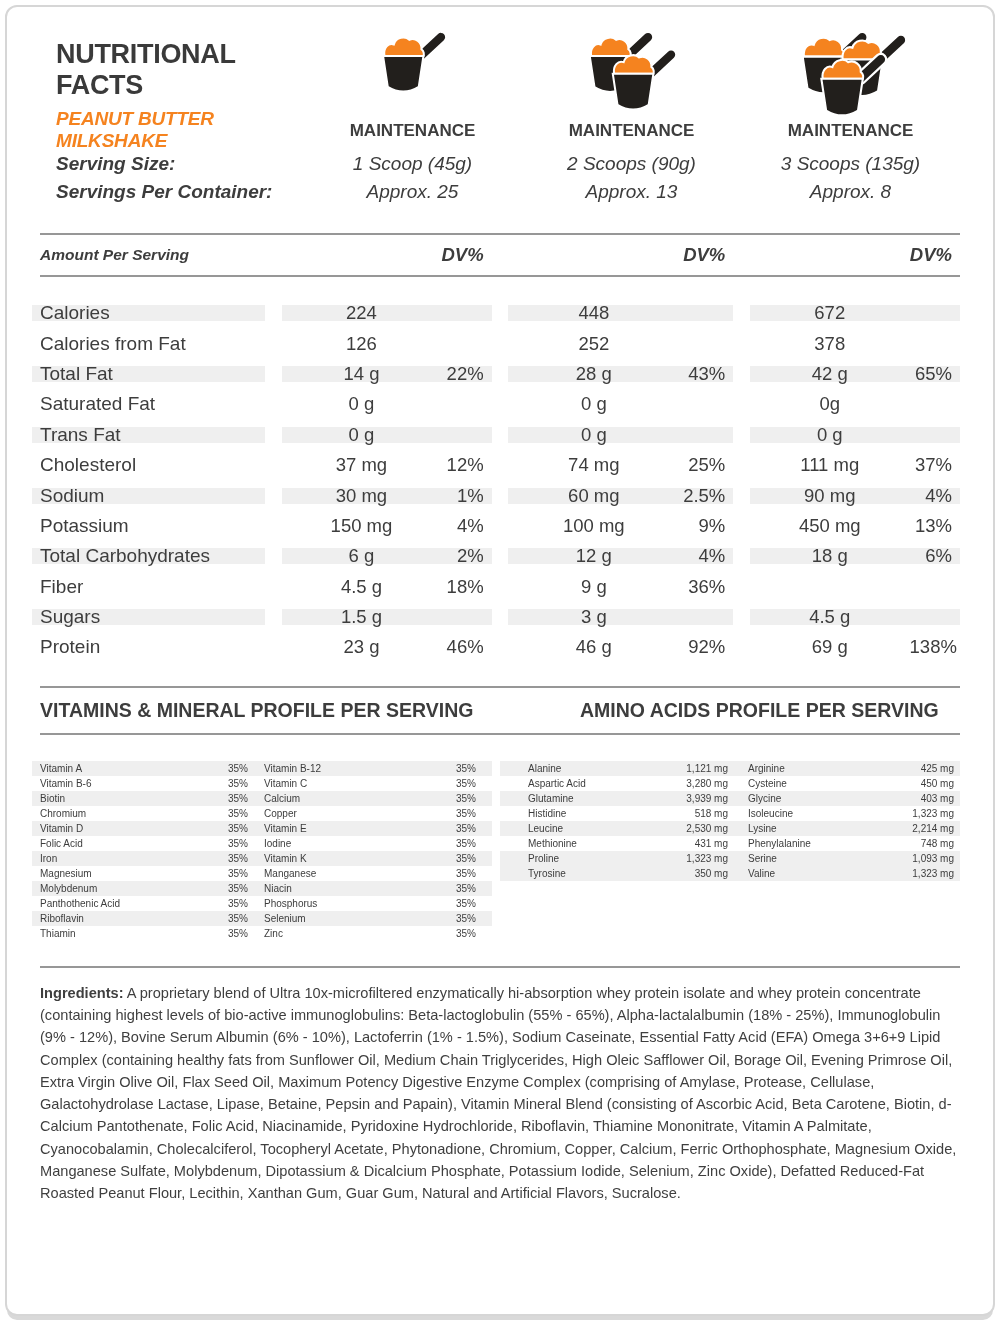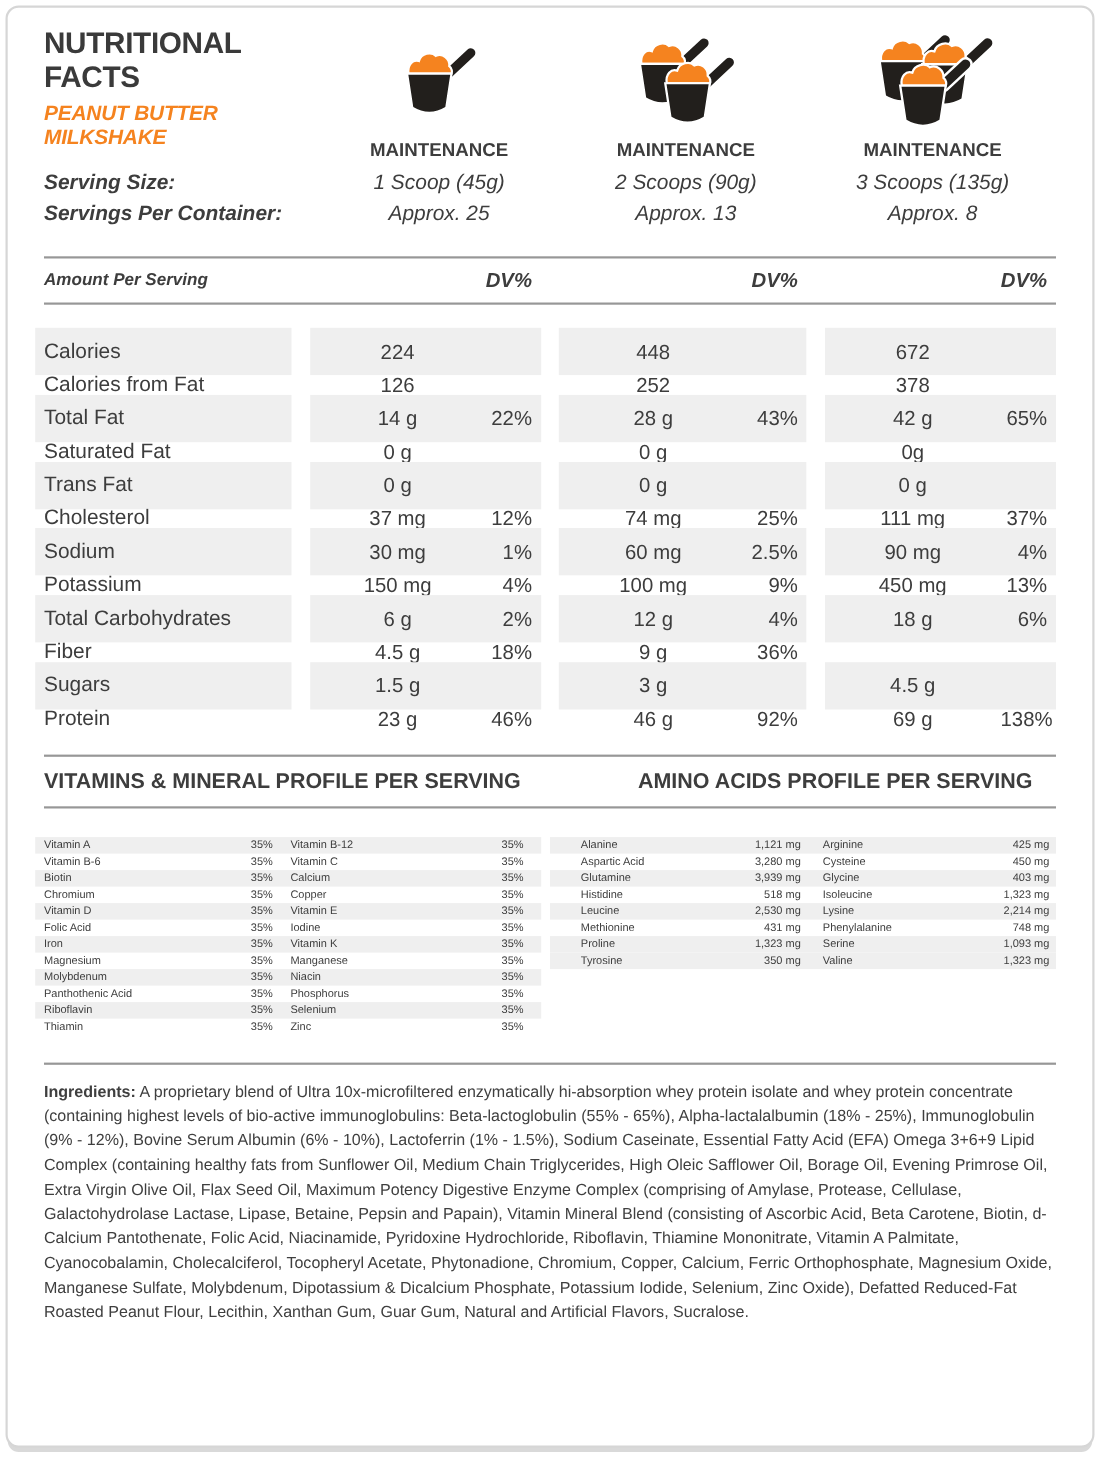--- a/index.html
+++ b/index.html
@@ -1,21 +1,21 @@
 <!DOCTYPE html>
 <html><head>
 <meta charset="utf-8">
 <style>
   html,body{margin:0;padding:0;background:#ffffff;}
   body{width:1000px;height:1326px;position:relative;font-family:"Liberation Sans",sans-serif;color:#3d3d3d;}
   .sheet{position:absolute;left:5px;top:5px;right:5px;bottom:10px;border:2px solid #d6d6d6;border-radius:12px;
          background:#fff;box-sizing:border-box;padding:22px 33px 0 33px;overflow:hidden;
          box-shadow:0 6px 0 -2px #d9d9d9;}
   
-  .h-row{display:flex;align-items:center;}
+  .h-row{display:flex;align-items:flex-start;margin-left:16px;}
   .brand,.h-spacer,.h-label{width:247px;flex:none;}
   .icon-cell,.maint,.h-val{flex:1;display:flex;align-items:flex-end;justify-content:center;}
   .h-icons{height:92px;}
   .brand{padding-top:10px;}
   .page-title{font-size:27px;font-weight:bold;letter-spacing:-0.3px;color:#3a3a3a;margin:0;}
   .product-name{font-size:19px;font-weight:bold;font-style:italic;color:#f5831f;margin:7px 0 0 0;letter-spacing:-0.2px;}
   .maint{font-size:17px;font-weight:bold;align-items:center;justify-content:center;letter-spacing:0;}
   .row-maint{height:32px;}
   .row-srv{height:28px;}
   .h-label{font-size:19px;font-weight:bold;font-style:italic;display:flex;align-items:center;}
@@ -25,21 +25,21 @@
   .rule{height:2px;background:#979797;border:none;margin:0;}
   .rule-top{margin-top:24px;}
   
   .aps{height:40px;align-items:center;display:grid;grid-template-columns:225px 210px 225px 210px;justify-content:space-between;}
   .aps-label{font-size:15.5px;font-weight:bold;font-style:italic;}
   .aps .vbox{height:100%;}
   .aps .dv{font-size:15px;font-weight:bold;font-style:italic;}
   
   .n-rows{margin-top:21px;}
   .n-row{display:grid;grid-template-columns:225px 210px 225px 210px;justify-content:space-between;height:30.4px;align-items:center;}
-  .cell{height:43px;display:flex;align-items:center;box-sizing:border-box;}
+  .cell{height:16px;display:flex;align-items:center;box-sizing:border-box;}
   .label-cell{padding-left:8px;margin-left:-8px;font-size:19px;}
   .vbox .amt{width:76%;text-align:center;font-size:18.5px;}
   .vbox .dv{width:24%;text-align:right;padding-right:8px;box-sizing:border-box;font-size:18.5px;}
   .n-row.shaded .cell{background:#efefef;}
   
   .profiles-head{display:flex;padding:11px 0;}
   .sec-title{font-size:19.5px;font-weight:bold;letter-spacing:0;margin:0;}
   .vit-head{width:460px;flex:none;}
   .ami-head{flex:1;padding-left:80px;box-sizing:border-box;}
   .lists{display:flex;margin-top:26px;}

